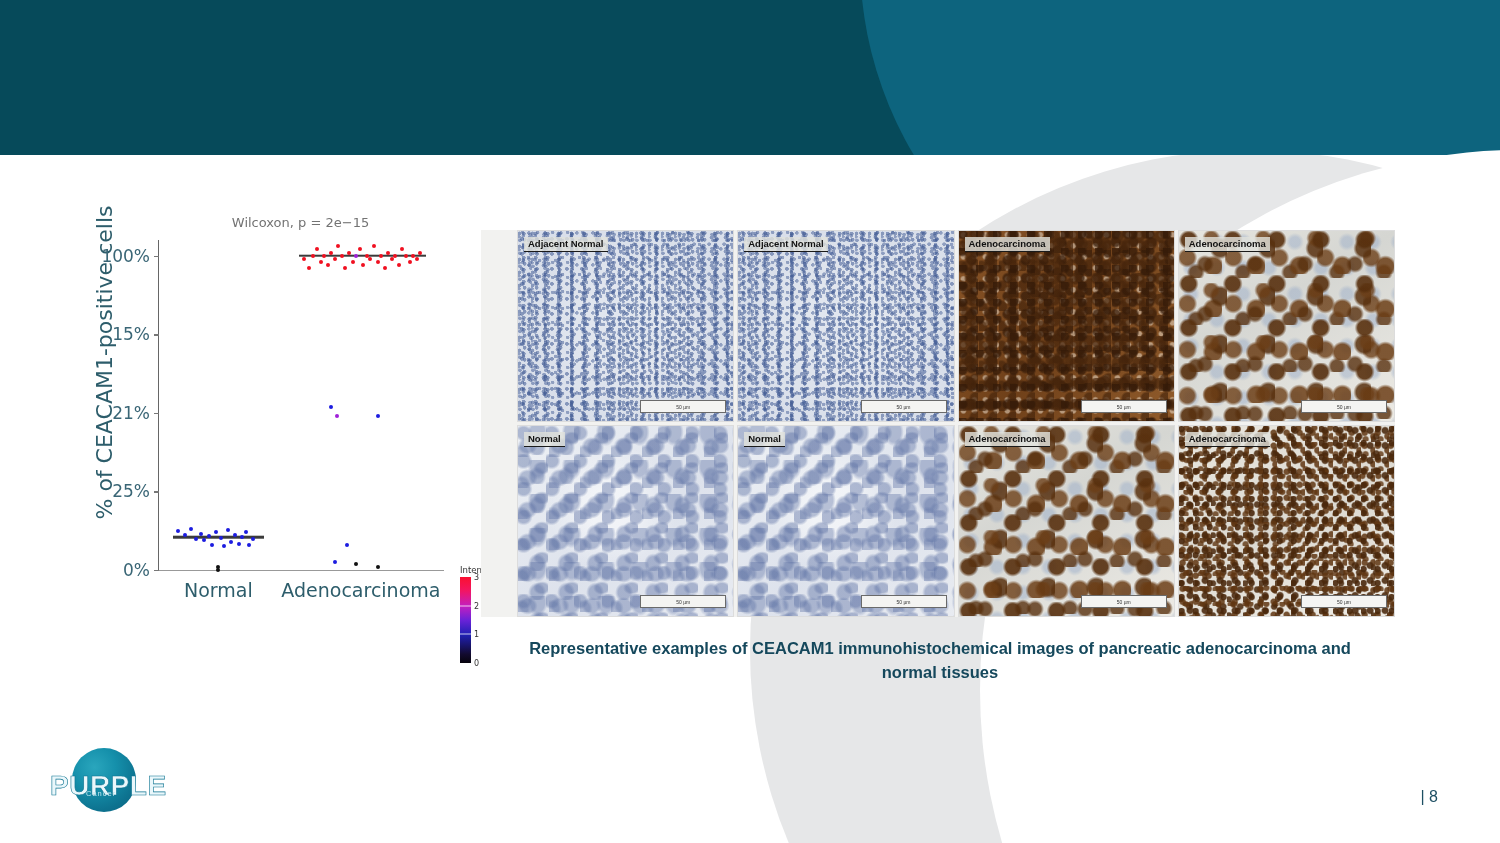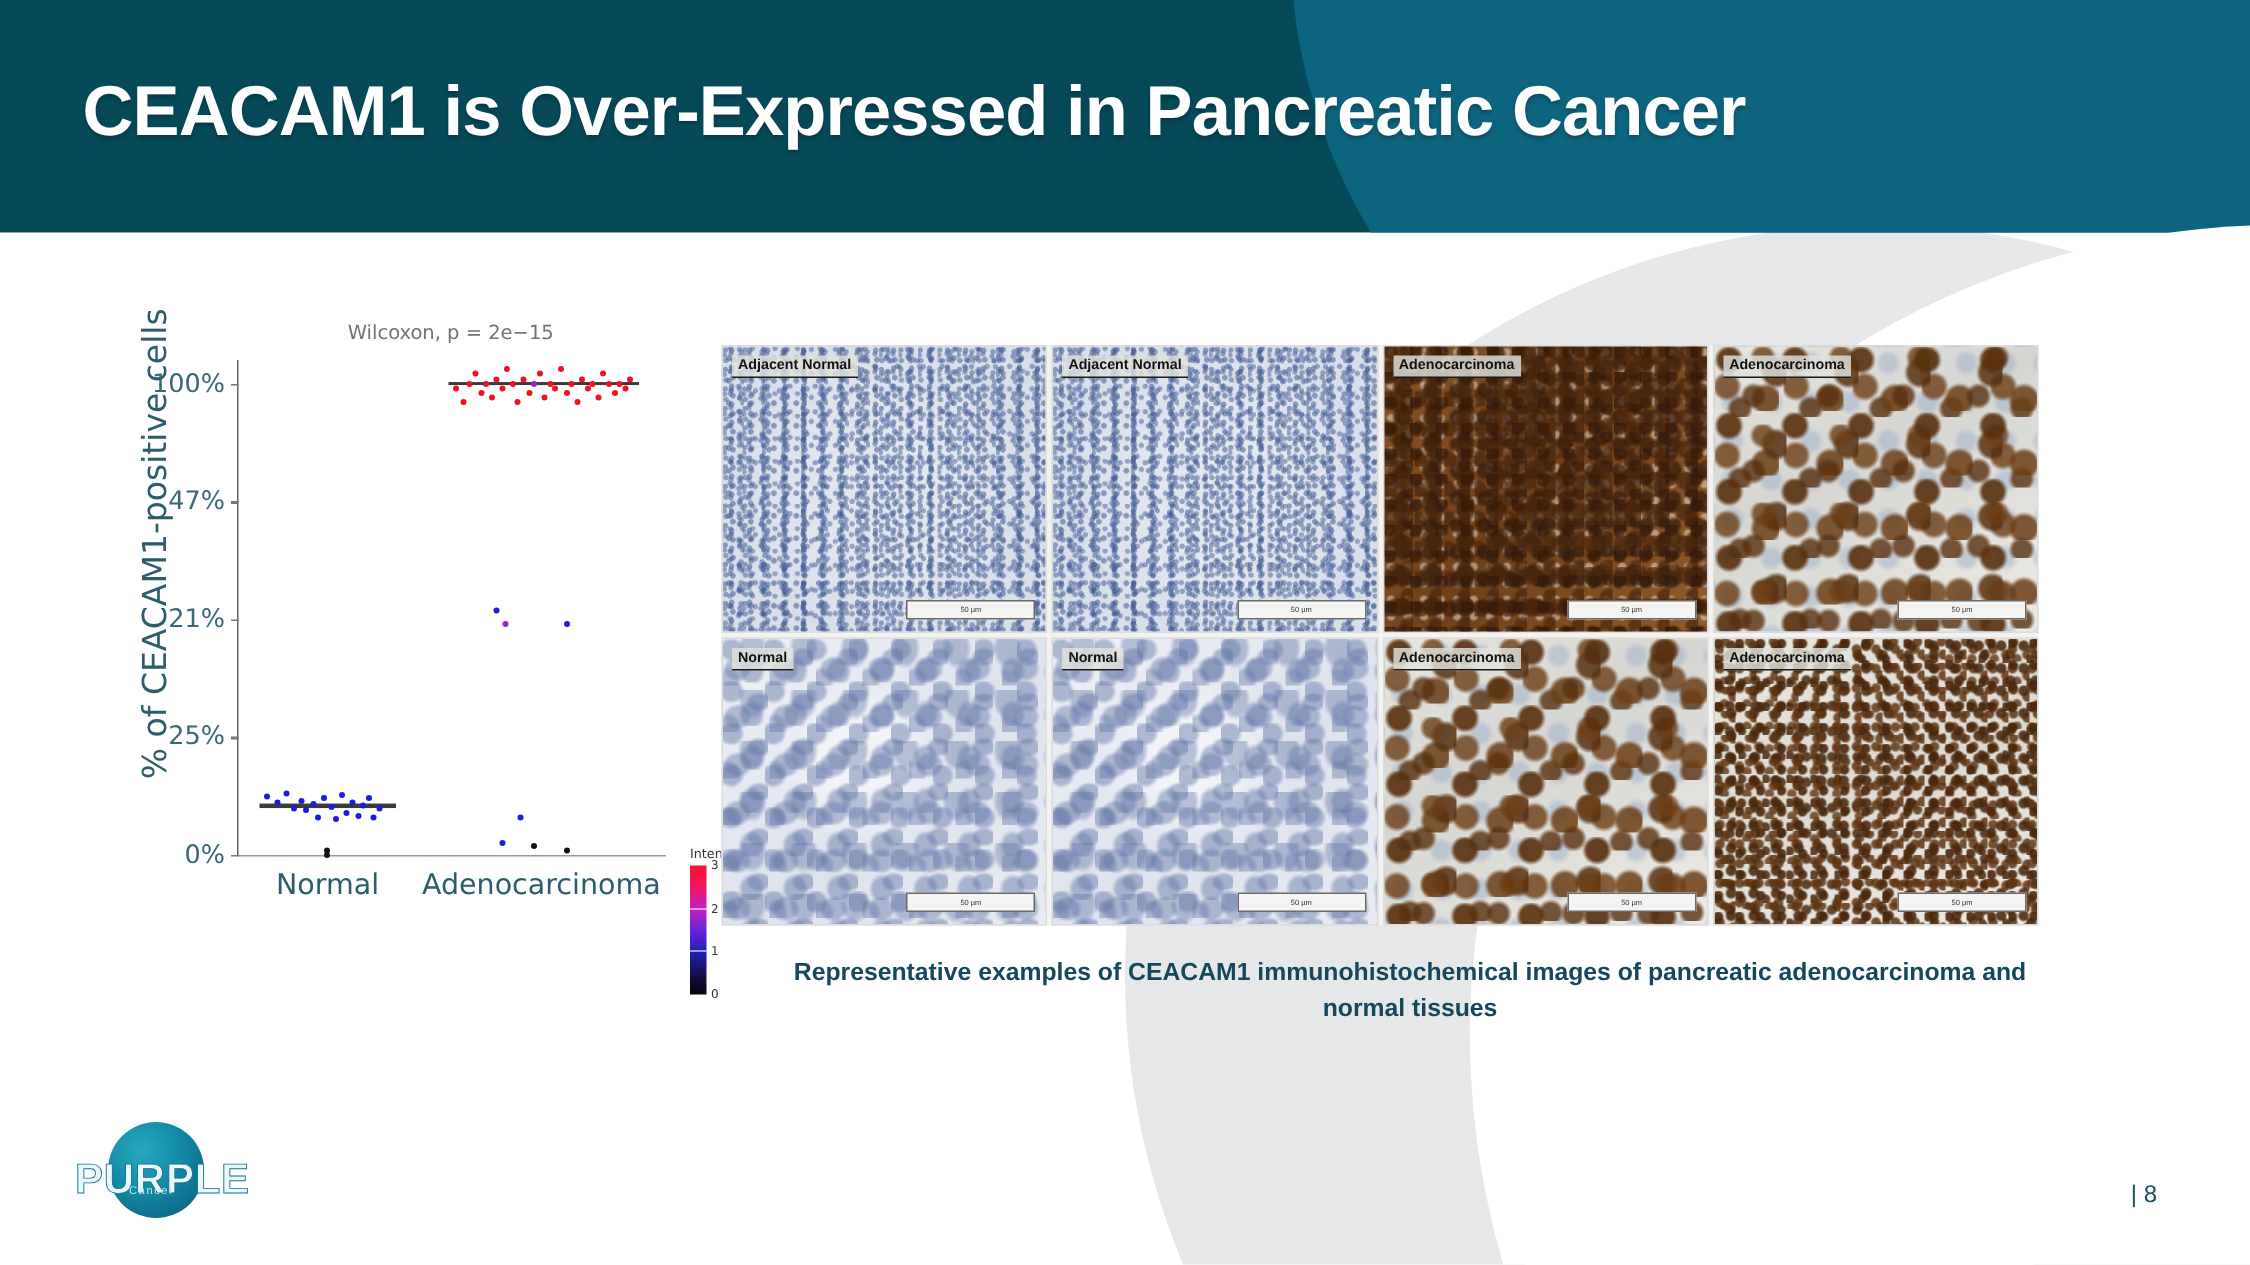--- a/index.html
+++ b/index.html
@@ -88,21 +88,21 @@
 
   
   .cap{
     position:absolute;color:#15485c;font-weight:700;text-align:center;line-height:1.45;
   }
   #cap-left{left:55px;top:482px;width:425px;font-size:16.5px;}
   #cap-right{left:520px;top:482px;width:840px;font-size:16.5px;}
 
   
   .histo{position:absolute;left:481px;top:75px;width:878px;height:387px;display:grid;
-    grid-template-columns:1fr 1fr 1fr 1fr;grid-template-rows:1fr 1fr;gap:3px;background:#f2f2f0;}
+    grid-template-columns:1fr 1fr 1fr 1fr;grid-template-rows:1fr 1fr;gap:3px;background:#f2f2f0;padding-left:36px;}
   .panel{position:relative;overflow:hidden;border:1px solid #dcdcdc;background:#dfe4ee;}
   .panel .tissue{position:absolute;inset:0;}
   .panel-label{
     position:absolute;left:6px;top:6px;z-index:6;
     background:rgba(225,226,220,.82);
     color:#111;font-size:9.5px;font-weight:700;padding:1px 4px 2px 4px;
     border-bottom:1.5px solid #1a1a1a;
     font-family:"Liberation Sans", sans-serif;white-space:nowrap;
   }
   .scalebar{
@@ -218,34 +218,33 @@
 </head>
 <body>
 
 <div id="slide">
 
   <div class="gray-swoosh"></div>
   <div class="white-mask"></div>
 
   <div class="banner">
     <div class="banner-curve"></div>
-    <div class="banner-title">CEACAM1 is Over-Expressed in Pancreatic Cancer</div>
   </div>
 
   <div class="content">
 
     <div class="chart-wrap">
       <div class="chart-title">Wilcoxon, p = 2e−15</div>
       <div class="yaxis-label">% of CEACAM1-positive cells</div>
 
       <div class="plot" id="plot-area">
           <div class="ytick" style="top: 330px;">0%</div>
           <div class="ytick" style="top: 251.429px;">25%</div>
           <div class="ytick" style="top: 172.857px;">21%</div>
-          <div class="ytick" style="top: 94.2857px;">47%</div>
+          <div class="ytick" style="top: 94.2857px;">15%</div>
           <div class="ytick" style="top: 15.7143px;">100%</div>
           <div class="xtick" style="left: 59.375px;">Normal</div>
           <div class="xtick" style="left: 201.875px;">Adenocarcinoma</div>
           <div class="median" style="left: 14.25px; width: 90.25px; top: 297px;"></div>
           <div class="median" style="left: 140.125px; width: 127.062px; top: 15.7143px;"></div>
           <div class="pt" style="left: 19px; top: 290.714px; background: rgb(28, 28, 224);"></div>
           <div class="pt" style="left: 26.125px; top: 295.429px; background: rgb(28, 28, 224);"></div>
           <div class="pt" style="left: 32.0625px; top: 289.143px; background: rgb(28, 28, 224);"></div>
           <div class="pt" style="left: 36.8125px; top: 298.571px; background: rgb(28, 28, 224);"></div>
           <div class="pt" style="left: 41.5625px; top: 293.857px; background: rgb(28, 28, 224);"></div>

